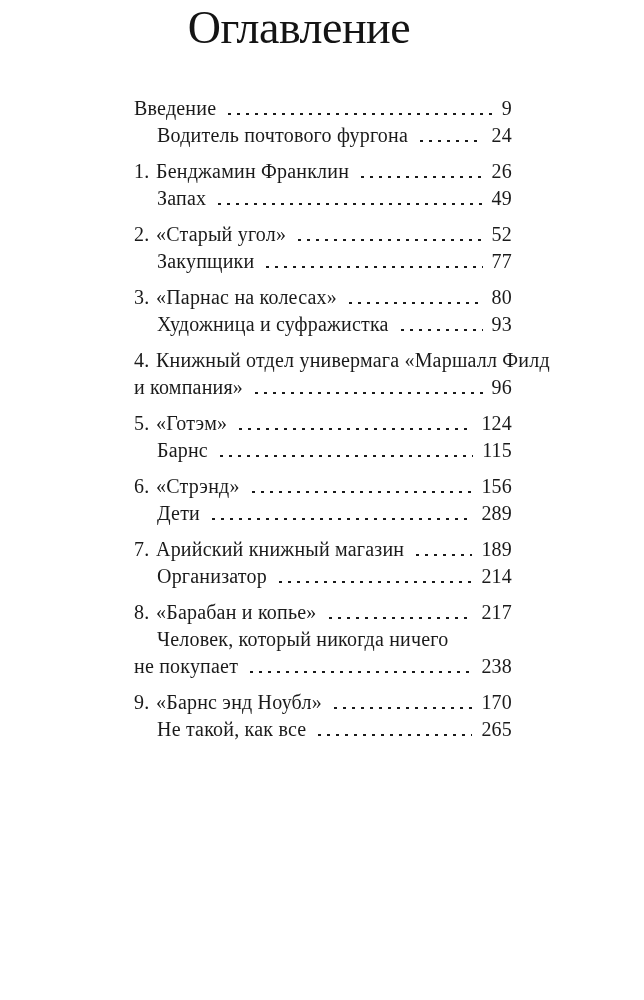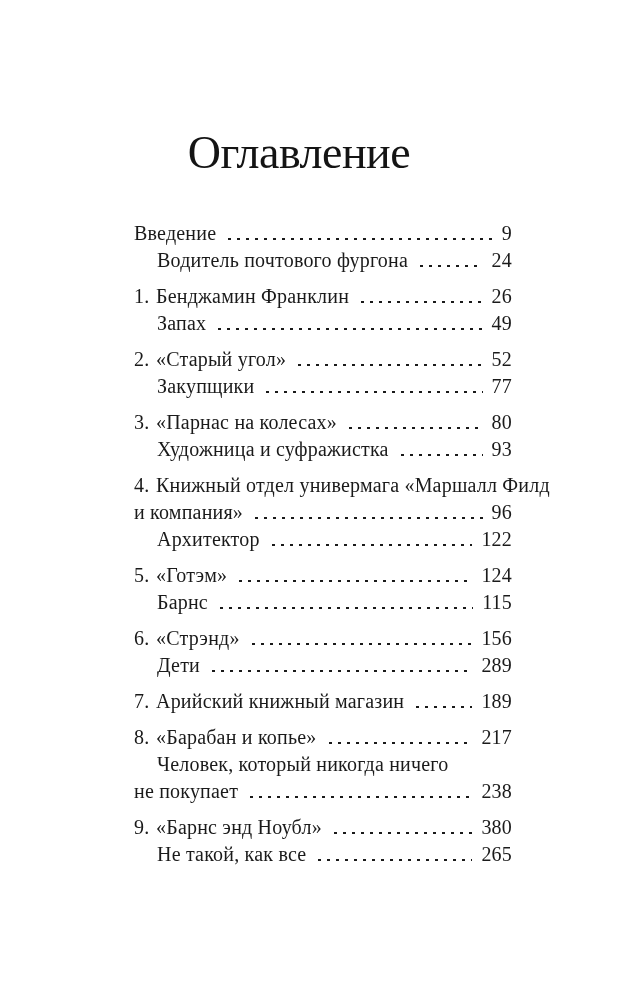--- a/index.html
+++ b/index.html
@@ -17,21 +17,20 @@
     color: #1a1a1a;
   }
   .content {
     position: absolute;
     left: 86px;
     top: 0;
     width: 426px;
   }
   .toc-title {
     margin: 0;
-    padding-top: 125px;
     margin-bottom: 40px;
     font-size: 46px;
     line-height: 1.2;
     letter-spacing: -0.5px;
     font-weight: normal;
     text-align: center;
     color: #141414;
   }
   .row {
     display: flex;
@@ -127,25 +126,20 @@
       <span class="num">4.</span>
       <span class="label">Книжный отдел универмага «Маршалл Филд</span>
     </div>
 
     <div class="row">
       <span class="label">и компания»</span>
       <span class="leader"></span>
       <span class="page-num">96</span>
     </div>
 
-    <div class="row sub">
-      <span class="label">Архитектор</span>
-      <span class="leader"></span>
-      <span class="page-num">122</span>
-    </div>
 
     <div class="row gap">
       <span class="num">5.</span>
       <span class="label">«Готэм»</span>
       <span class="leader"></span>
       <span class="page-num">124</span>
     </div>
 
     <div class="row sub">
       <span class="label">Барнс</span>
@@ -166,20 +160,25 @@
       <span class="page-num">289</span>
     </div>
 
     <div class="row gap">
       <span class="num">7.</span>
       <span class="label">Арийский книжный магазин</span>
       <span class="leader"></span>
       <span class="page-num">189</span>
     </div>
 
+    <div class="row sub">
+      <span class="label">Организатор</span>
+      <span class="leader"></span>
+      <span class="page-num">214</span>
+    </div>
 
     <div class="row gap">
       <span class="num">8.</span>
       <span class="label">«Барабан и копье»</span>
       <span class="leader"></span>
       <span class="page-num">217</span>
     </div>
 
     <div class="row sub">
       <span class="label">Человек, который никогда ничего</span>
@@ -188,21 +187,21 @@
     <div class="row">
       <span class="label">не покупает</span>
       <span class="leader"></span>
       <span class="page-num">238</span>
     </div>
 
     <div class="row gap">
       <span class="num">9.</span>
       <span class="label">«Барнс энд Ноубл»</span>
       <span class="leader"></span>
-      <span class="page-num">380</span>
+      <span class="page-num">170</span>
     </div>
 
     <div class="row sub">
       <span class="label">Не такой, как все</span>
       <span class="leader"></span>
       <span class="page-num">265</span>
     </div>
 
   </div>
 </div>

